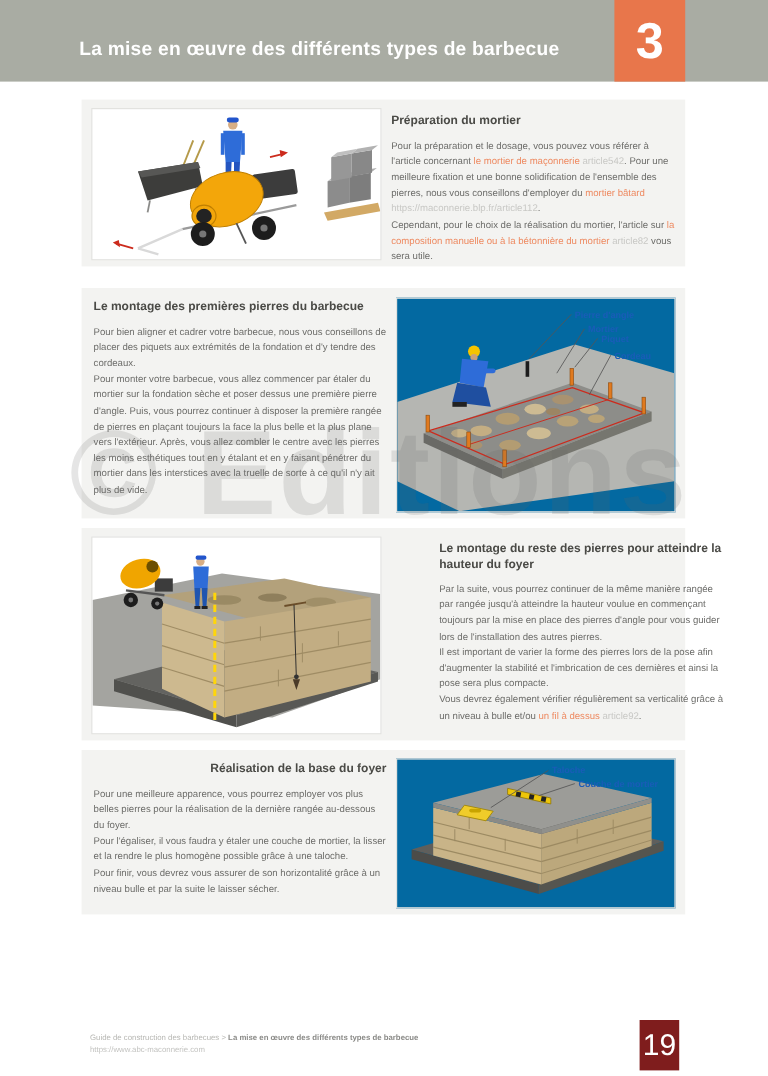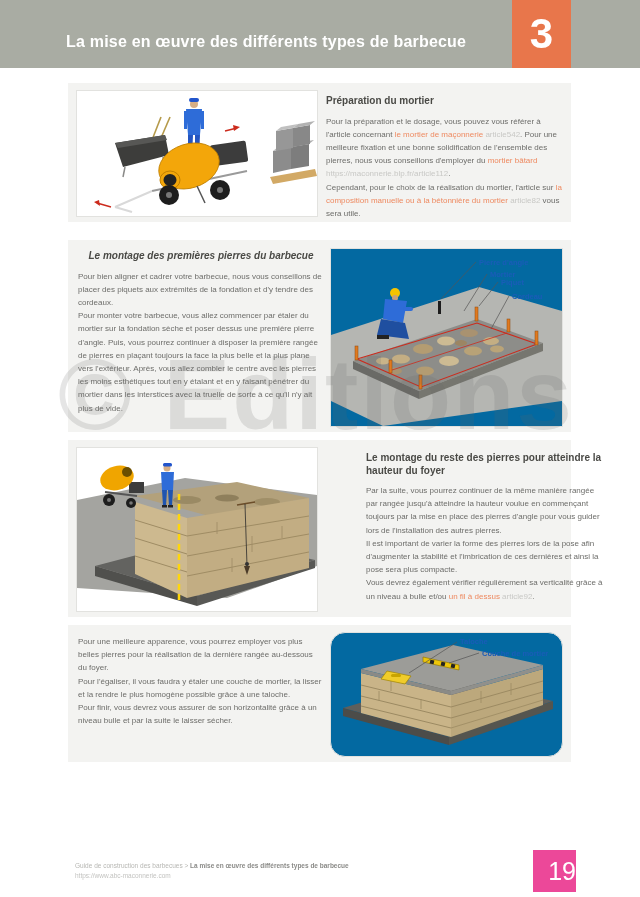--- a/index.html
+++ b/index.html
@@ -14,34 +14,34 @@
   
   .sec{position:absolute;left:68px;width:503px;background:#f3f3f1;}
   .sec1{top:83px;height:139px;}
   .sec2{top:240px;height:192px;}
   .sec3{top:440px;height:177px;}
   .sec4{top:625px;height:137px;}
   .imgbox{position:absolute;background:#ffffff;border:1px solid #e2e2df;overflow:hidden;}
   .imgbox.gray{background:#0369a1;}
   .txt{position:absolute;}
   .sec-heading{font-size:10px;font-weight:bold;color:#4a4a46;margin:0 0 7px 0;line-height:1.25;}
-  .al-c{text-align:center;font-style:italic;} .al-r{text-align:right;}
+  .al-c{text-align:left;} .al-r{text-align:right;}
   .para{font-size:8px;line-height:13.2px;color:#6d6d6a;white-space:pre-line;margin:0;}
   .pl{color:#ee8a61;} .pr{color:#c8c8c5;}
   
   .wm{position:absolute;z-index:6;pointer-events:none;color:rgba(100,100,100,0.17);
       font-weight:bold;line-height:1;white-space:nowrap;}
   .wm1{left:58px;top:344px;font-size:100px;letter-spacing:2px;}
   .wm2{left:56px;top:424px;font-size:148px;letter-spacing:12px;}
   
   .crumb{position:absolute;left:75px;top:862px;font-size:6.5px;color:#b7b7b3;}
   .crumb b{color:#8b8b88;}
   .url{position:absolute;left:75px;top:872px;font-size:6.5px;color:#c3c3c0;}
-  .pagenum-box{position:absolute;left:533px;top:850px;width:43px;height:42px;background:#ec4899;
-               display:flex;align-items:center;justify-content:flex-end;}
+  .pagenum-box{position:absolute;left:533px;top:850px;width:33px;height:42px;background:#7f1d1d;
+               display:flex;align-items:center;justify-content:center;}
   .pagenum{color:#ffffff;font-size:25px;line-height:1;}
   svg text.lbl{font-family:"Liberation Sans",sans-serif;font-size:7.5px;font-weight:bold;fill:#1a5cb8;}
 </style>
 </head>
 <body>
 
 <div class="page">
 
   <div class="band">
     <div class="band-title">La mise en œuvre des différents types de barbecue</div>
@@ -242,25 +242,26 @@
     <div class="txt" style="left:258px;top:12px;width:238px;margin-left:40px;">
       <h3 class="sec-heading">Le montage du reste des pierres pour atteindre la hauteur du foyer</h3>
       <p class="para"><span>Par la suite, vous pourrez continuer de la même manière rangée par rangée jusqu'à atteindre la hauteur voulue en commençant toujours par la mise en place des pierres d'angle pour vous guider lors de l'installation des autres pierres.
 Il est important de varier la forme des pierres lors de la pose afin d'augmenter la stabilité et l'imbrication de ces dernières et ainsi la pose sera plus compacte.
 Vous devrez également vérifier régulièrement sa verticalité grâce à un niveau à bulle et/ou </span><span class="pl">un fil à dessus</span><span> </span><span class="pr">article92</span><span>.</span></p>
     </div>
   </div>
 
   <div class="sec sec4">
     <div class="txt" style="left:10px;top:10px;width:244px;">
+      <h3 class="sec-heading al-r">Réalisation de la base du foyer</h3>
       <p class="para"><span>Pour une meilleure apparence, vous pourrez employer vos plus belles pierres pour la réalisation de la dernière rangée au-dessous du foyer.
 Pour l'égaliser, il vous faudra y étaler une couche de mortier, la lisser et la rendre le plus homogène possible grâce à une taloche.
 Pour finir, vous devrez vous assurer de son horizontalité grâce à un niveau bulle et par la suite le laisser sécher.</span></p>
     </div>
-    <div class="imgbox gray" style="left:262px;top:7px;width:231px;height:123px;border-radius:15px;">
+    <div class="imgbox gray" style="left:262px;top:7px;width:231px;height:123px;">
       <svg width="231" height="123" viewBox="0 0 231 123">
         <g>
           <polygon points="12,75 118,104 222,68 116,44" fill="#5f5f5c"></polygon>
           <polygon points="12,75 118,104 118,112 12,83" fill="#4c4c49"></polygon>
           <polygon points="118,104 222,68 222,76 118,112" fill="#55554f"></polygon>
         </g>
         <g>
           <polygon points="30,40 120,62 120,104 30,80" fill="#c9b488"></polygon>
           <line x1="30" y1="52" x2="120" y2="74" stroke="#9c8a62" stroke-width="1"></line>
           <line x1="30" y1="63" x2="120" y2="85" stroke="#9c8a62" stroke-width="1"></line>

